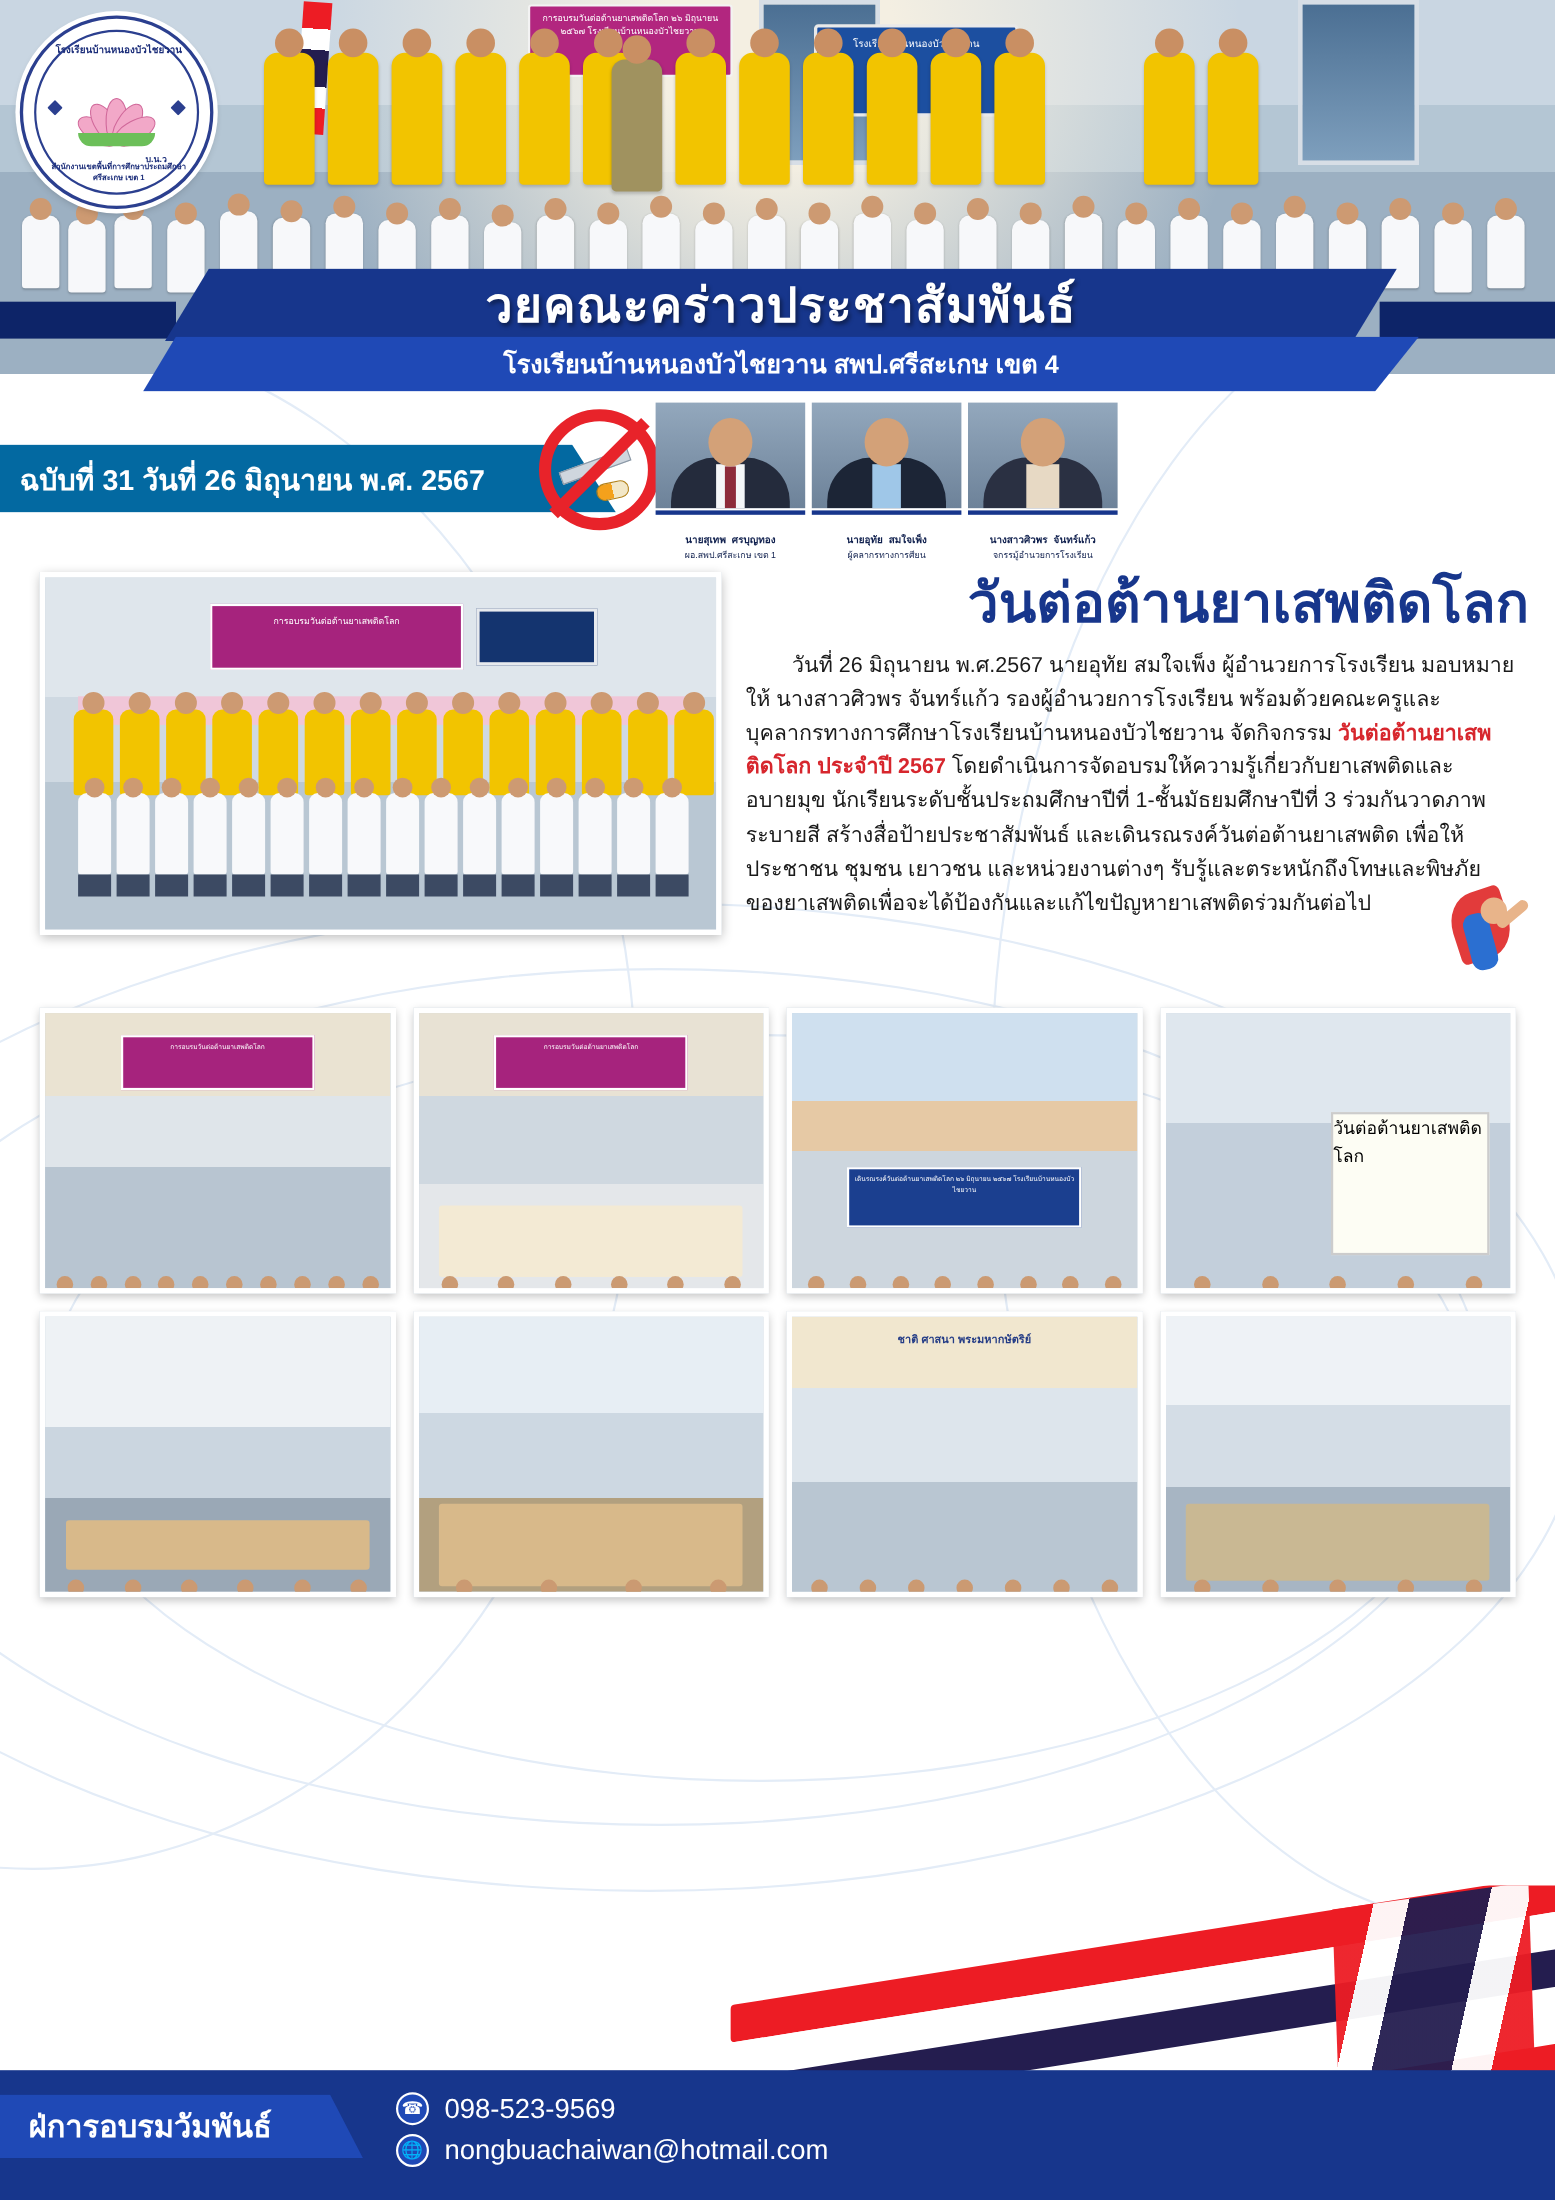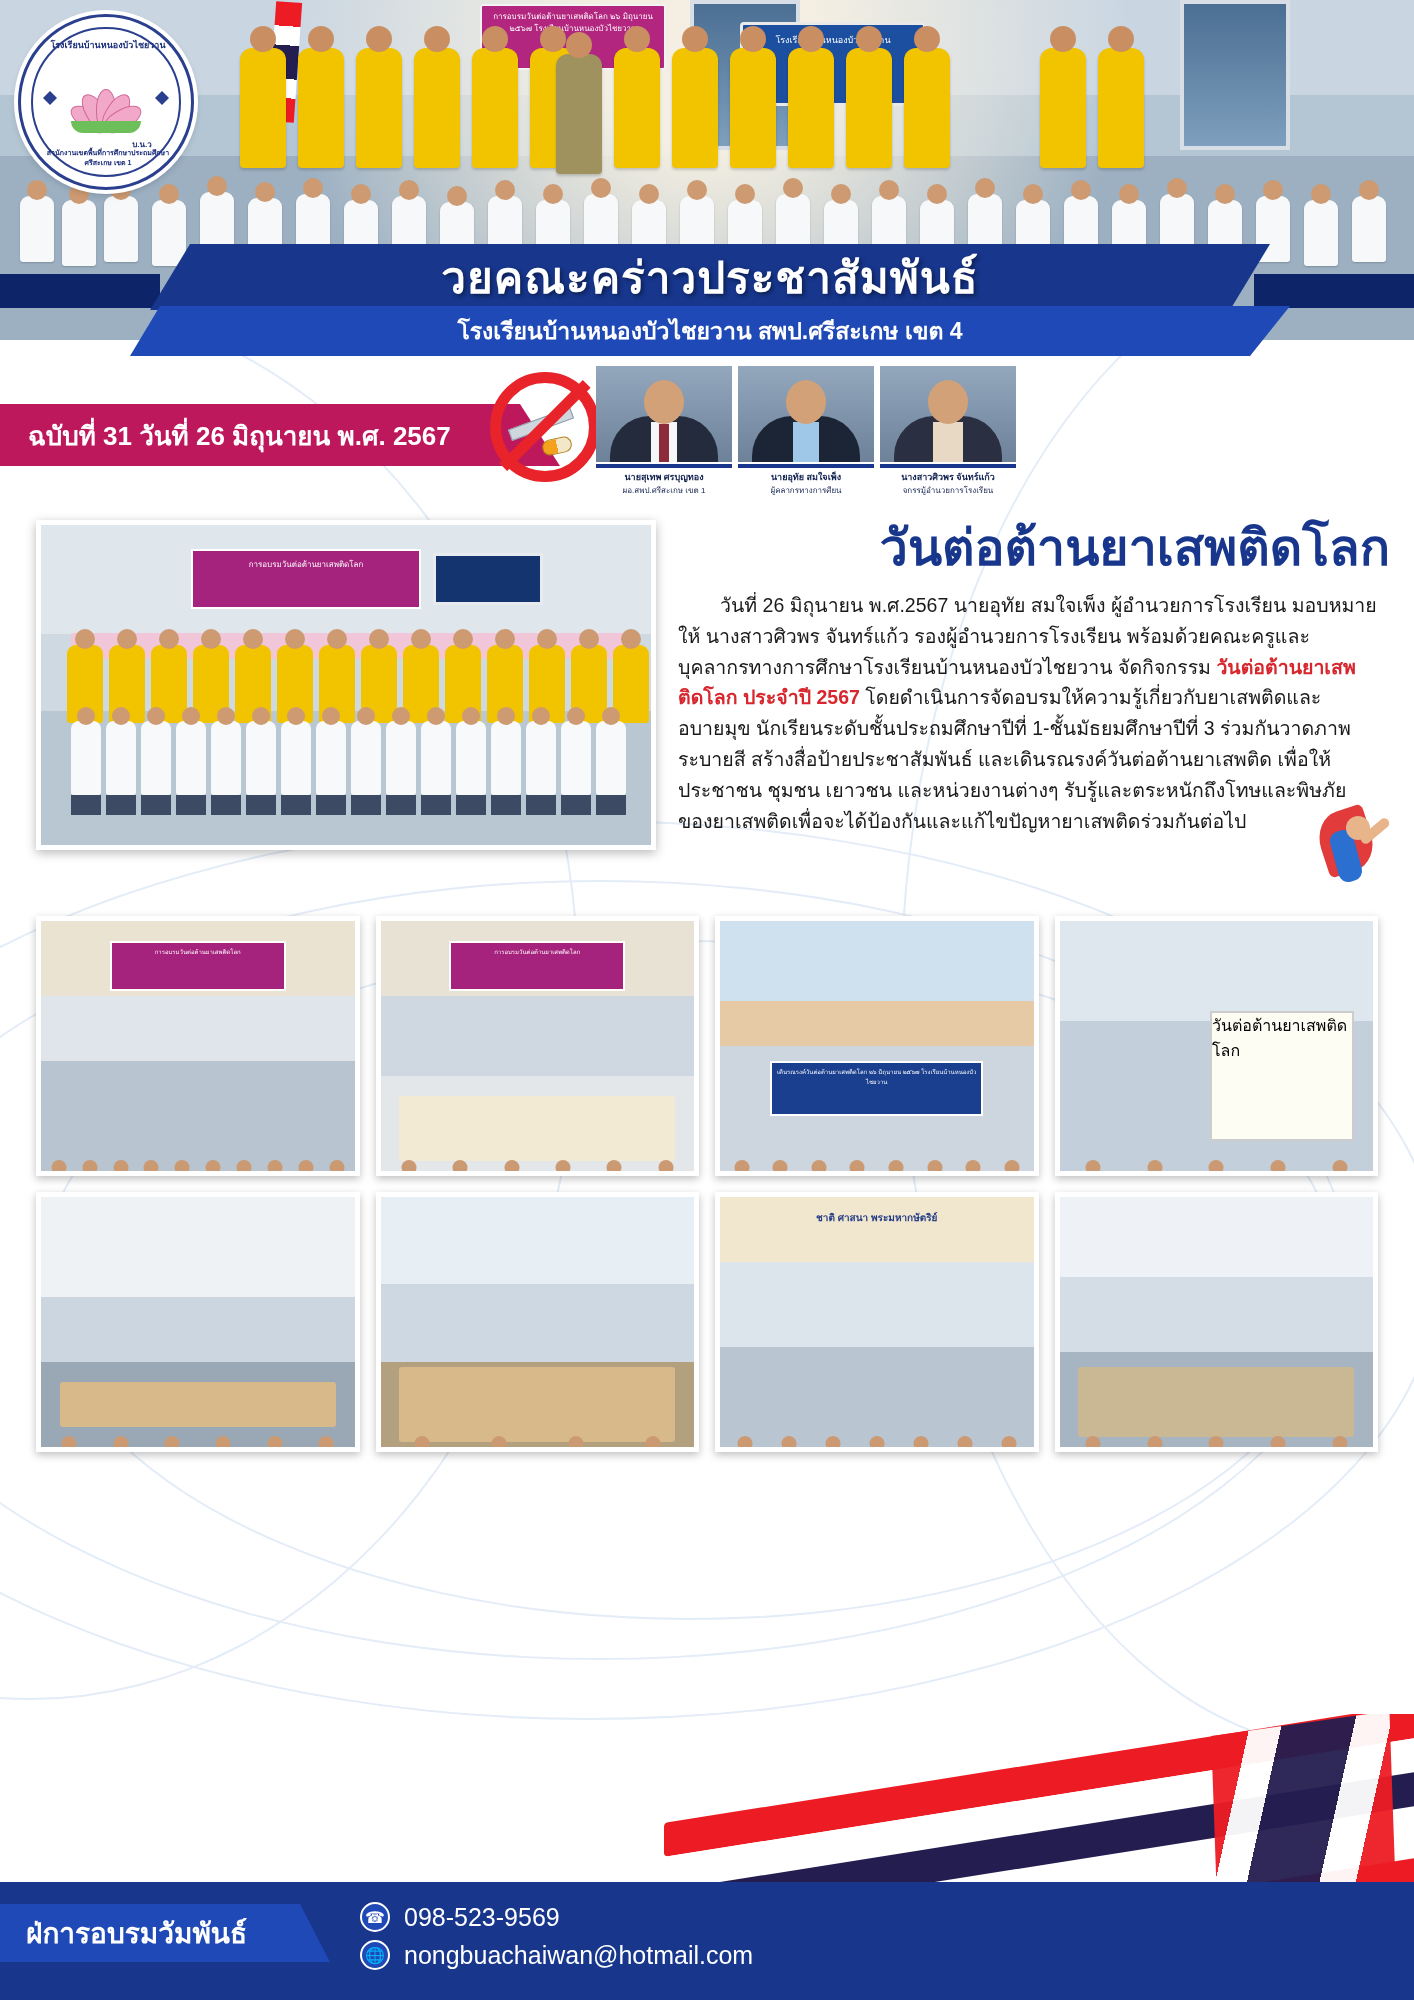--- a/index.html
+++ b/index.html
@@ -134,22 +134,22 @@
   .ribbon-sub .t { color:#fff; font-size:23px; font-weight:bold; }
   .ribbon-tail-l, .ribbon-tail-r {
     position:absolute; top:30px; width:160px; height:34px; background:#0d2468;
   }
   .ribbon-tail-l { left:0; clip-path:polygon(0 0,160px 0,160px 34px,0 34px); }
   .ribbon-tail-r { right:0; clip-path:polygon(0 0,160px 0,160px 34px,0 34px); }
 
   
   .issue-band {
     position:absolute; left:0; top:404px; width:560px; height:62px; z-index:5;
-    background:#be185d; clip-path:polygon(0 0, 520px 0, 560px 100%, 0 100%);
-    display:flex; align-items:center; padding-left:28px;
+    background:#0369a1; clip-path:polygon(0 0, 520px 0, 560px 100%, 0 100%);
+    display:flex; align-items:center; padding-left:18px;
   }
   .issue-band .t { color:#fff; font-size:26px; font-weight:bold; }
 
   
   .nodrug { position:absolute; left:490px; top:372px; width:110px; height:110px; z-index:6; }
   .nodrug .circle {
     position:absolute; inset:0; border:11px solid #e8232a; border-radius:50%;
   }
   .nodrug .slash {
     position:absolute; left:-4px; top:48px; width:118px; height:11px; background:#e8232a;
@@ -177,21 +177,21 @@
   .exec .ph .body { position:absolute; left:50%; bottom:0; transform:translateX(-50%);
     width:108px; height:46px; border-radius:40px 40px 0 0; background:#242b3c; }
   .exec .ph .shirt { position:absolute; left:50%; bottom:0; transform:translateX(-50%);
     width:26px; height:40px; background:#f4f6f8; }
   .exec .ph .tie { position:absolute; left:50%; bottom:0; transform:translateX(-50%);
     width:10px; height:38px; background:#8d2b3a; }
   .exec.e2 .ph .body { background:#1c2536; }
   .exec.e2 .ph .shirt { background:#9fc7e8; }
   .exec.e3 .ph .body { background:#2a3042; }
   .exec.e3 .ph .shirt { background:#e7d9c4; width:30px; }
-  .exec .nm { font-size:9px; font-weight:bold; color:#10204e; margin-top:2px; }
+  .exec .nm { font-size:9px; font-weight:bold; color:#10204e; margin-top:16px;font-family:Liberation Mono, monospace; }
   .exec .rl { font-size:8px; color:#10204e; }
   .exec .bar { height:4px; background:#17368c; margin-top:2px; }
 
   
   .headline {
     position:absolute; right:24px; top:508px; width:880px; text-align:right; z-index:5;
     color:#17368c; font-size:50px; font-weight:bold;
   }
 
   

